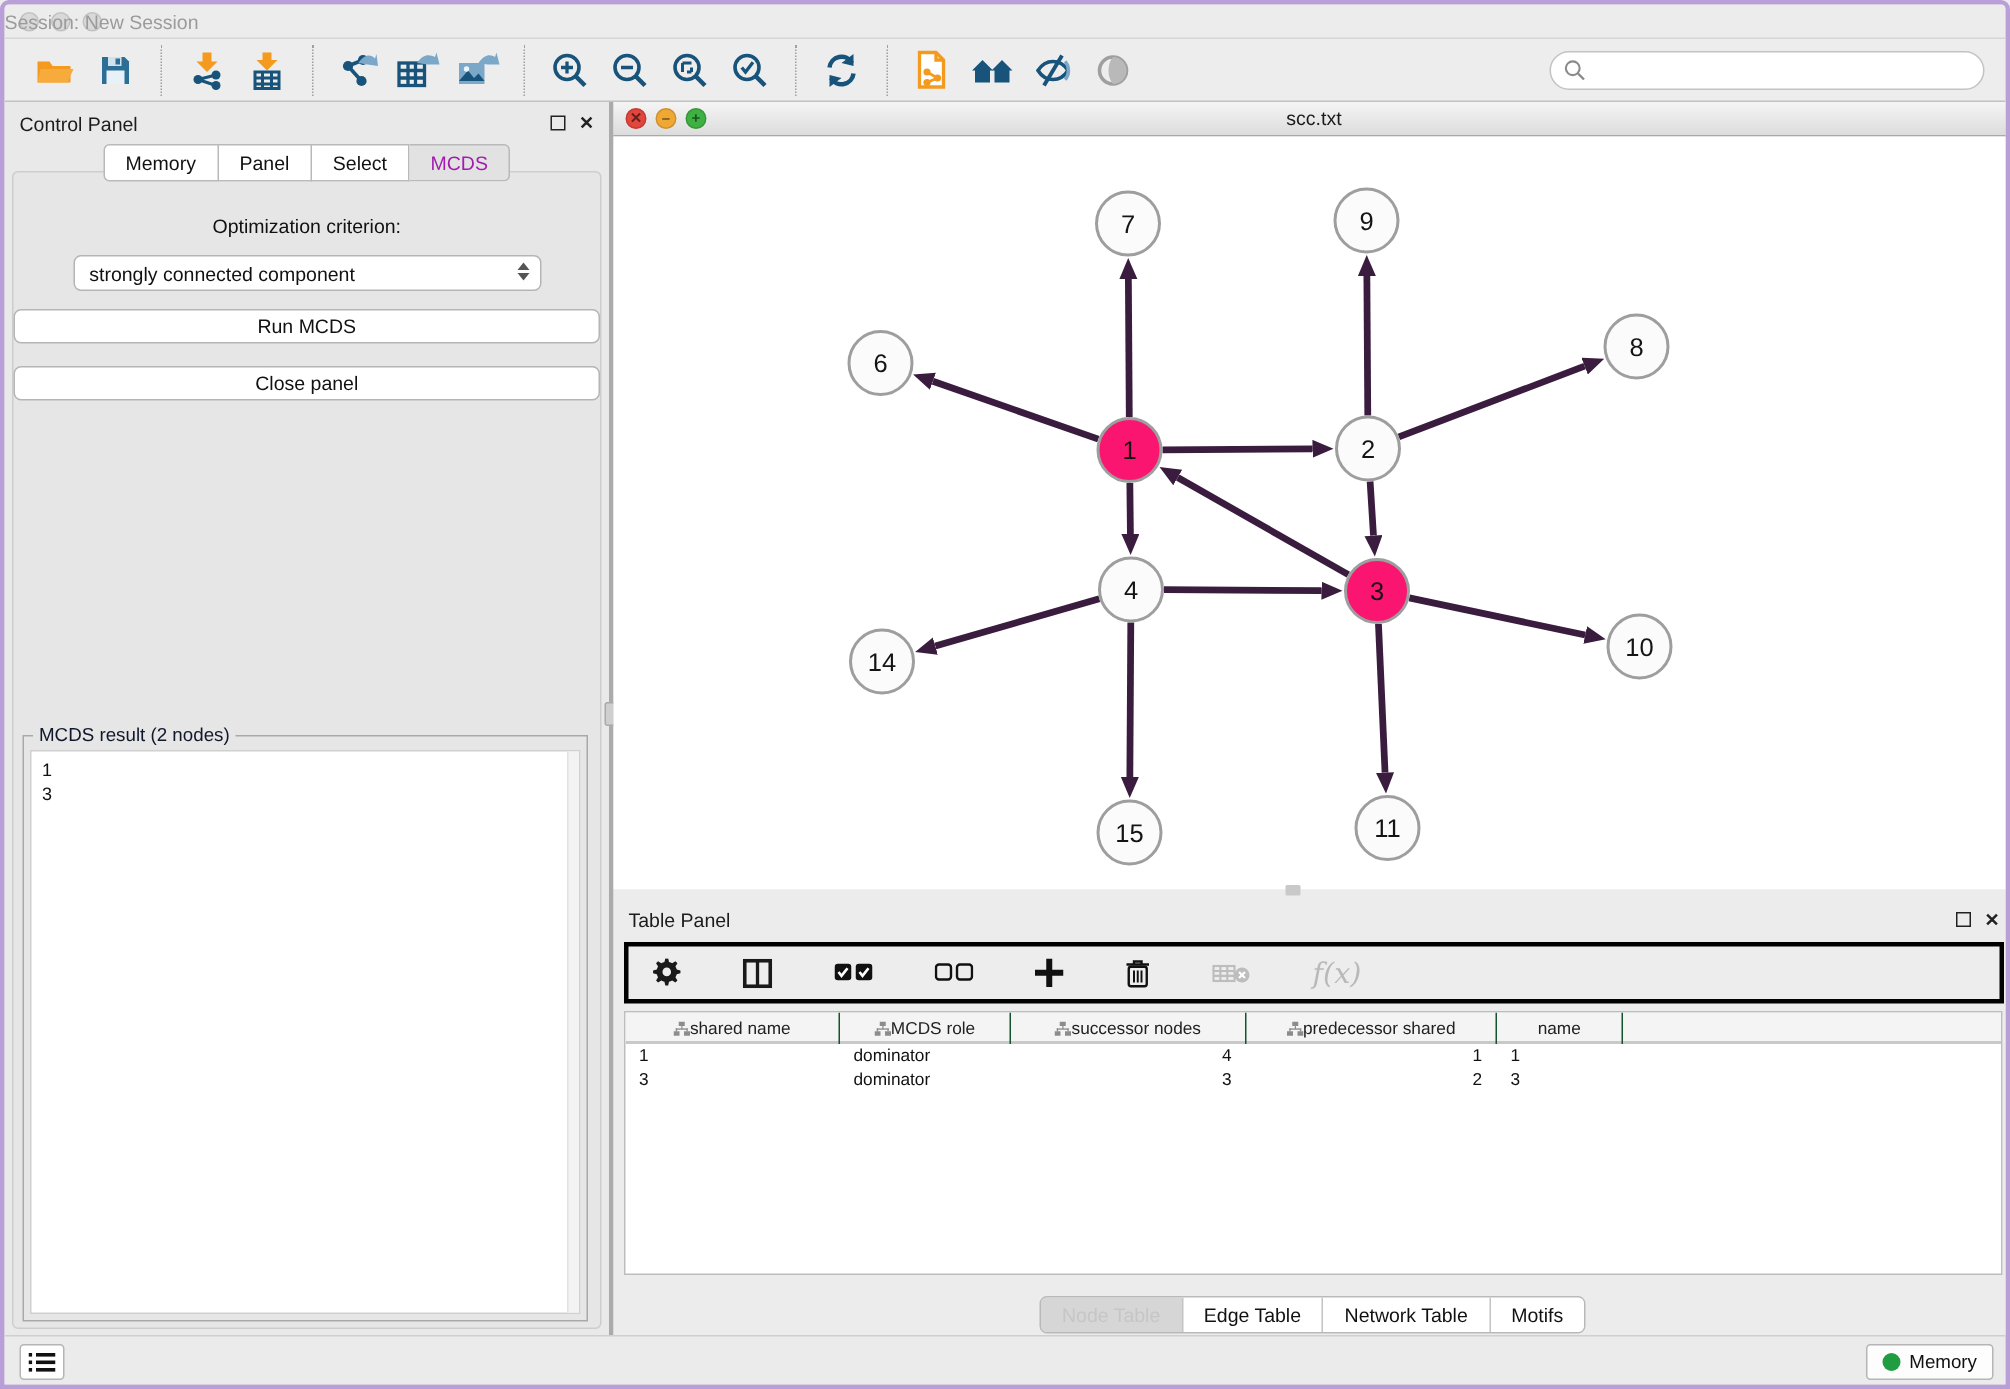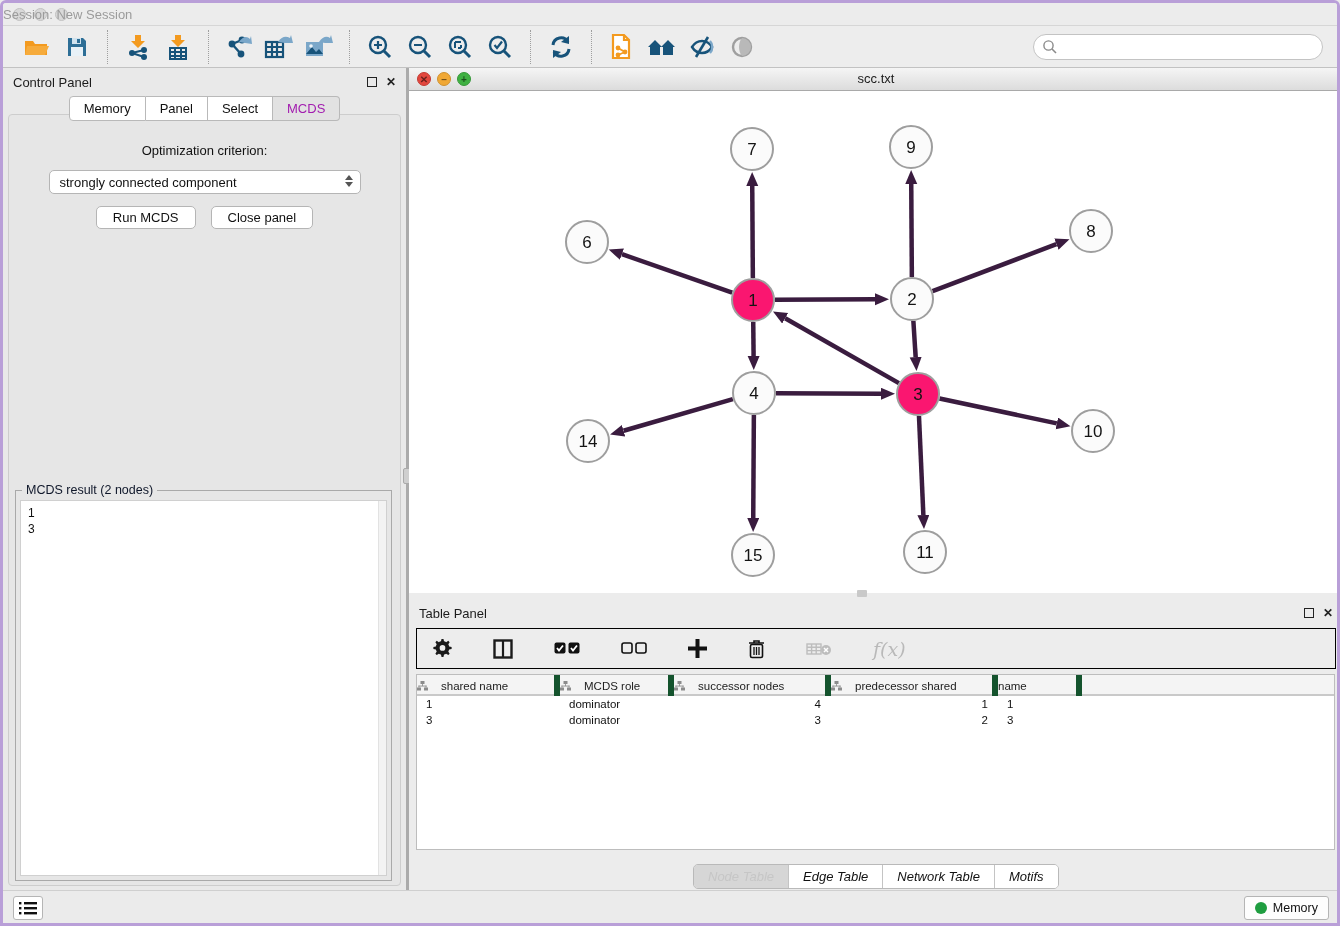--- a/index.html
+++ b/index.html
@@ -37,21 +37,21 @@
   .cp-tab:first-child { border-left:1px solid #b9b9b9; border-radius:4px 0 0 4px; }
   .cp-tab:last-child { border-radius:0 4px 4px 0; }
   .cp-tab.disabled-look { background:#e2e2e2; color:#a21caf;text-align:right; }
   .cp-body { position:absolute; left:5px; right:5px; top:46px; bottom:4px; background:#e6e6e6; border:1px solid #cdcdcd; border-radius:4px; }
   .opt-label { text-align:center; margin-top:28px; font-size:13px; color:#111; }
   .criterion { position:relative; margin:12px auto 0; width:312px; height:24px; background:#fff; border:1px solid #b5b5b5; border-radius:5px; font-size:13px; color:#111; display:flex; align-items:center; padding:0 10px; cursor:pointer; }
   .stepper { position:absolute; right:7px; top:4px; display:flex; flex-direction:column; gap:2px; }
   .stepper i { width:0; height:0; border-left:4px solid transparent; border-right:4px solid transparent; }
   .stepper .up { border-bottom:5px solid #555; }
   .stepper .dn { border-top:5px solid #555; }
-  .cp-buttons { display:flex; justify-content:center; gap:15px; margin-top:12px; }
+  .cp-buttons { display:flex; justify-content:center; gap:15px; margin-top:12px;flex-direction:column; }
   .btn { background:#fff; border:1px solid #b5b5b5; border-radius:5px; font-size:13px; padding:3px 16px; cursor:pointer; color:#111; }
   .groupbox { position:absolute; left:6px; right:8px; top:375px; bottom:4px; border:1px solid #a9a9a9; }
   .groupbox-legend { position:absolute; top:-8px; left:6px; background:#e6e6e6; padding:0 4px; font-size:12.5px; color:#0f172a; }
   .result-area { position:absolute; left:4px; right:4px; top:9px; bottom:4px; background:#fff; border:1px solid #d0d0d0; font-size:12px; color:#111; padding:4px 0 0 7px; line-height:16px; }
   .result-scroll { position:absolute; right:0; top:0; bottom:0; width:8px; background:#f3f3f3; border-left:1px solid #e2e2e2; }
 
   
   .vsplit { position:absolute; left:403px; top:0; width:3px; height:822px; background:#ababab; }
   .vgrip { position:absolute; left:-3px; top:400px; width:9px; height:16px; background:#cfcfcf; border:1px solid #aaa; border-radius:2px; }
 
@@ -63,31 +63,31 @@
   .tfl.red { background:#e2463d; border:1px solid #c33b33; }
   .tfl.yel { background:#f0a835; border:1px solid #cf9130; }
   .tfl.grn { background:#3fb142; border:1px solid #37983a; }
   .net-title { position:absolute; width:100%; text-align:center; top:3px; font-size:13px; color:#1a1a1a; }
   .canvas { position:absolute; left:0; top:23px; width:934px; height:502px; background:#fff; }
   .net-bottom { position:absolute; left:0; top:525px; width:934px; height:6px; background:#ececec; }
   .hgrip { position:absolute; left:448px; top:-3px; width:10px; height:7px; background:#c9c9c9; border-radius:1px; }
 
   
   .tpanel { position:absolute; left:406px; top:531px; width:934px; height:291px; background:#ececec; }
-  .tp-toolbar { position:absolute; left:7px; right:7px; top:29px; height:41px; background:#ededed; border:1px solid #000000; display:flex; align-items:center; gap:41px; padding:0 16px; }
+  .tp-toolbar { position:absolute; left:7px; right:7px; top:29px; height:41px; background:#ededed; border:3px solid #000000; display:flex; align-items:center; gap:41px; padding:0 16px; }
   .tp-ic { cursor:pointer; display:flex; align-items:center; }
   .fx { font-family:"DejaVu Serif", serif; font-style:italic; font-size:19px; color:#b9b9b9; }
   .tbl { position:absolute; left:7px; right:8px; top:75px; height:176px; background:#fff; border:1px solid #bdbdbd; overflow:hidden; }
   .tbl-head { display:flex; background:#f4f4f4; border-bottom:2px solid #c9c9c9; height:21px; }
-  .th { display:flex; align-items:center; gap:13px; font-size:11.5px; color:#222; border-right:6px solid #14532d; height:21px; cursor:pointer; }
+  .th { display:flex; align-items:center; justify-content:center; gap:0; font-size:11.5px; color:#222; border-right:1px solid #14532d; height:21px; cursor:pointer; }
   .tbl-row { display:flex; height:16px; align-items:center; font-size:11.5px; color:#111; }
   .td { height:16px; line-height:16px; }
   .td.r { text-align:right; padding-right:10px; }
   .td.l { text-align:left; padding-left:9px; }
-  .tp-tabs { position:absolute; left:284px; top:265px; display:flex; border:1px solid #b9b9b9; border-radius:5px; overflow:hidden;font-style:italic; }
+  .tp-tabs { position:absolute; left:284px; top:265px; display:flex; border:1px solid #b9b9b9; border-radius:5px; overflow:hidden; }
   .tp-tab { font-size:13px; padding:4px 14px; background:#fff; color:#111; border-left:1px solid #c4c4c4; cursor:pointer; white-space:nowrap; }
   .tp-tab:first-child { border-left:none; }
   .tp-tab.selected { background:#d6d6d6; color:#c6c6c6; }
 
   
   .statusbar { position:absolute; left:0; top:887px; width:100%; height:33px; background:#ebebeb; border-top:1px solid #cfcfcf; }
   .list-btn { position:absolute; left:10px; top:5px; width:30px; height:24px; background:#fff; border:1px solid #b5b5b5; border-radius:3px; display:flex; align-items:center; justify-content:center; cursor:pointer; }
   .mem-btn { position:absolute; right:8px; top:5px; height:24px; background:#fdfdfd; border:1px solid #b5b5b5; border-radius:3px; display:flex; align-items:center; gap:6px; padding:0 10px; font-size:12.5px; color:#111; cursor:pointer; }
   .mem-dot { width:12px; height:12px; border-radius:50%; background:#1f9d40; }
 </style>

